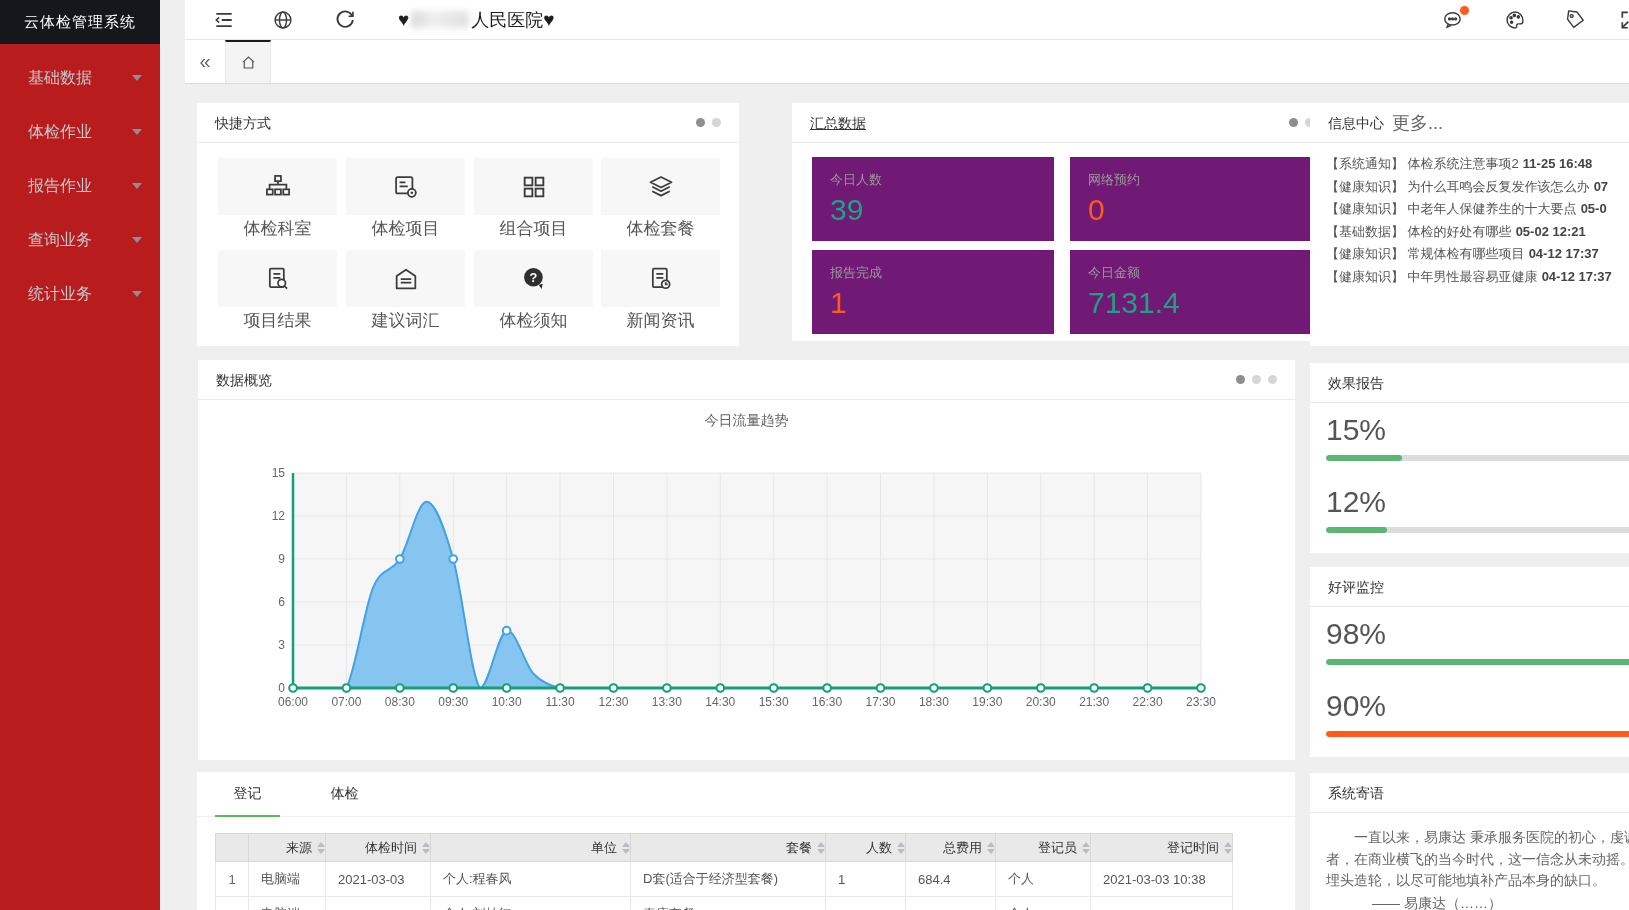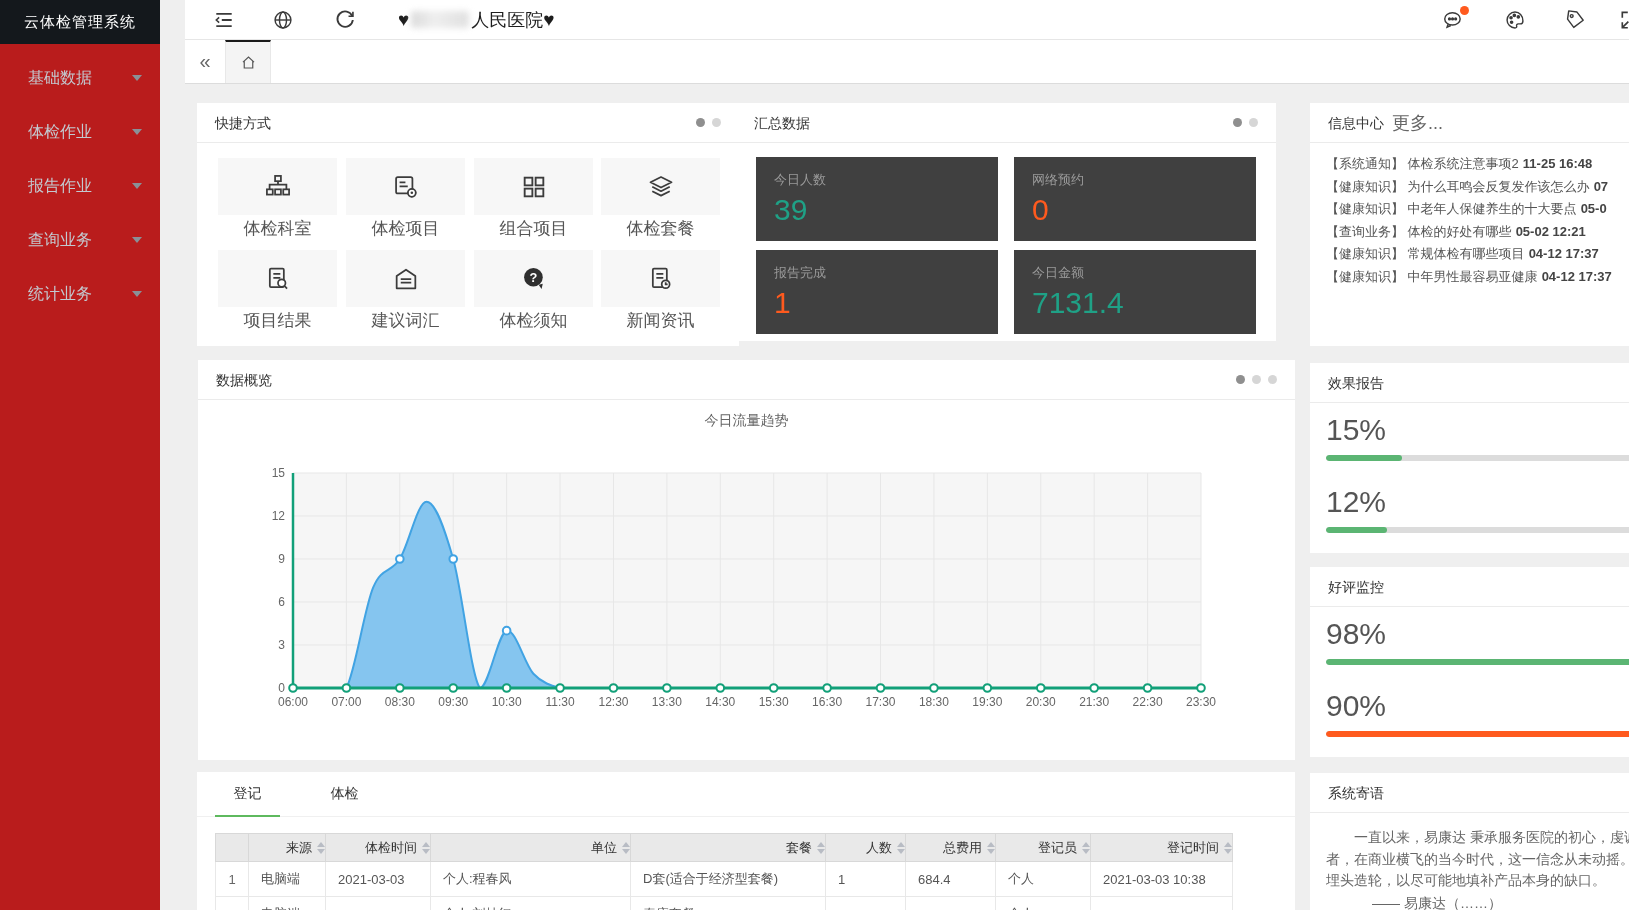--- a/index.html
+++ b/index.html
@@ -56,22 +56,22 @@
   #p-quick { left:197px; top:103px; width:542px; height:243px; }
   .qa-box { position:absolute; width:119px; height:57px; background:#f7f7f7; display:flex;
     align-items:center; justify-content:center; cursor:pointer; }
   .qa-box svg { width:28px; height:28px; color:#3c3c3c; }
   .qa-label { position:absolute; width:119px; text-align:center; font-size:17px; color:#555; }
   .qa-c0 { left:21px; }  .qa-c1 { left:149px; } .qa-c2 { left:277px; } .qa-c3 { left:404px; }
   .qa-r0 { top:55px; }   .qa-r0l { top:114px; }
   .qa-r1 { top:147px; }  .qa-r1l { top:206px; }
 
   
-  #p-summary { left:736px; top:103px; width:540px; height:238px; }
-  .stat-card { position:absolute; width:242px; height:84px; background:#404040; padding:14px 18px; cursor:default; }
+  #p-summary { left:792px; top:103px; width:540px; height:238px;text-decoration:underline; }
+  .stat-card { position:absolute; width:242px; height:84px; background:#701a75; padding:14px 18px; cursor:default; }
   .stat-label { font-size:13px; color:#9a9a9a; }
   .stat-value { font-size:30px; margin-top:4px; }
   .sc-c0 { left:20px; } .sc-c1 { left:278px; }
   .sc-r0 { top:54px; }  .sc-r1 { top:147px; }
 
   
   #p-info { left:1310px; top:103px; width:540px; height:243px; }
   #p-info .more { margin-left:8px; color:#666; font-size:18px; cursor:pointer; }
   .info-list { padding:10px 16px 0; }
   .info-item { height:22.5px; line-height:22.5px; font-size:13px; color:#555; white-space:nowrap; overflow:hidden; cursor:pointer; }
@@ -321,21 +321,21 @@
 
 <div class="panel" id="p-info">
   <div class="panel-header">
     <span class="ttl">信息中心</span>
     <span class="more">更多...</span>
   </div>
   <div class="info-list" id="info-list">
       <div class="info-item"><span>【系统通知】 体检系统注意事项2</span><b>11-25 16:48</b></div>
       <div class="info-item"><span>【健康知识】 为什么耳鸣会反复发作该怎么办</span><b>07</b></div>
       <div class="info-item"><span>【健康知识】 中老年人保健养生的十大要点</span><b>05-0</b></div>
-      <div class="info-item"><span>【查询业务】 体检的好处有哪些</span><b>05-02 12:21</b></div>
+      <div class="info-item"><span>【基础数据】 体检的好处有哪些</span><b>05-02 12:21</b></div>
       <div class="info-item"><span>【健康知识】 常规体检有哪些项目</span><b>04-12 17:37</b></div>
       <div class="info-item"><span>【健康知识】 中年男性最容易亚健康</span><b>04-12 17:37</b></div>
     </div>
 </div>
 
 <div class="panel" id="p-overview">
   <div class="panel-header">
     <span class="ttl">数据概览</span>
     <span class="dots">
       <span class="dot active"></span>

